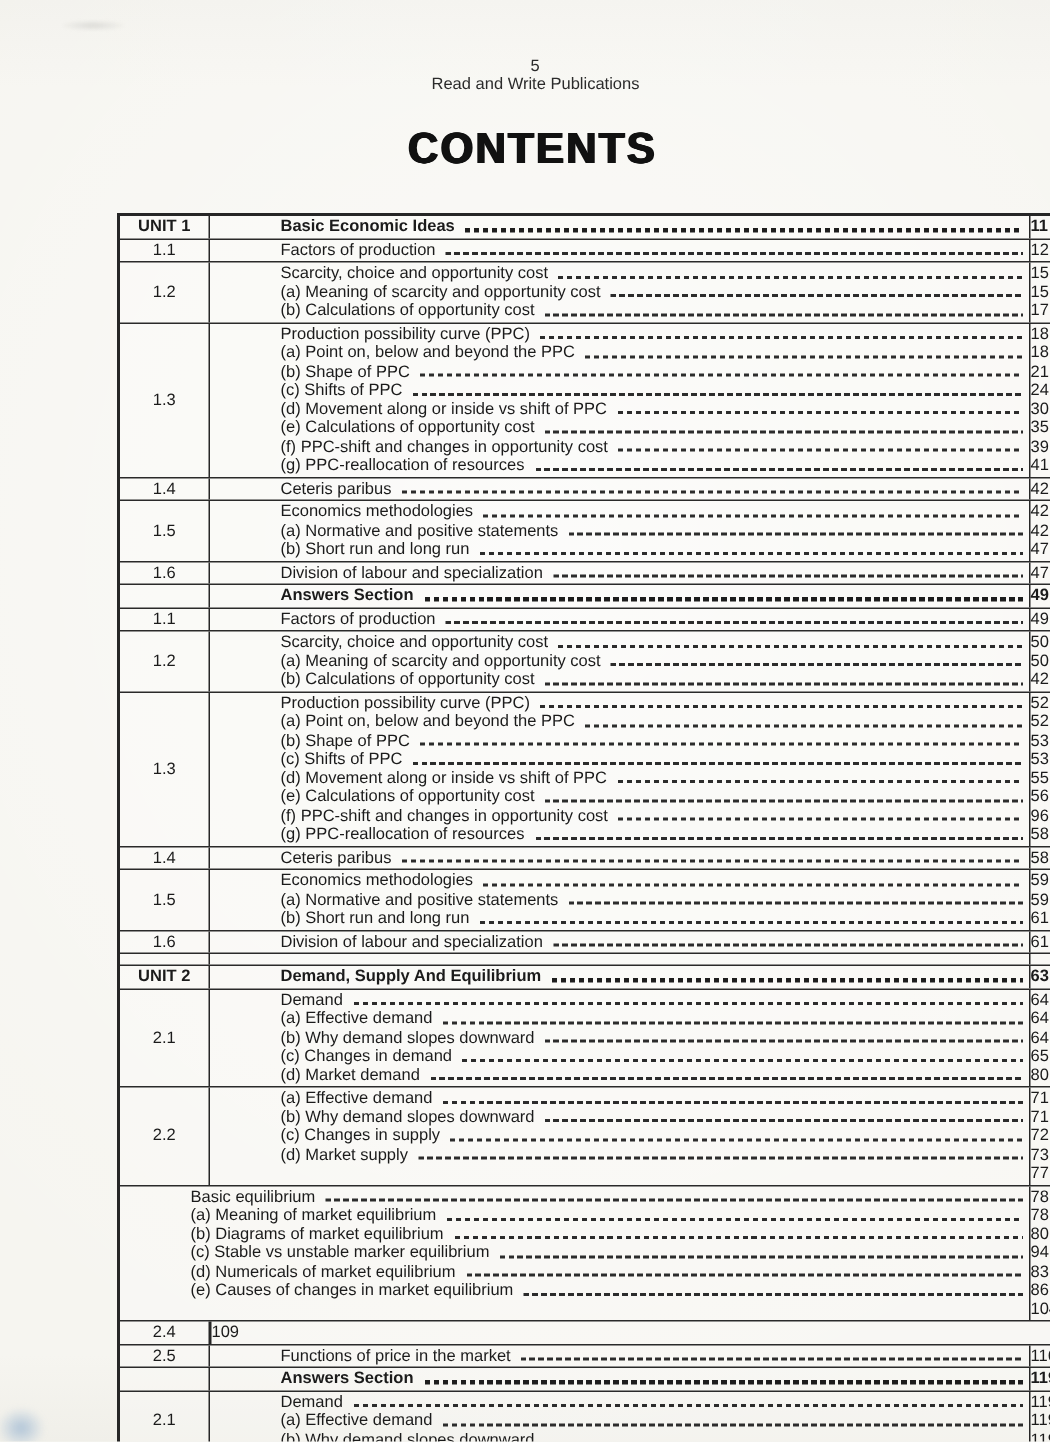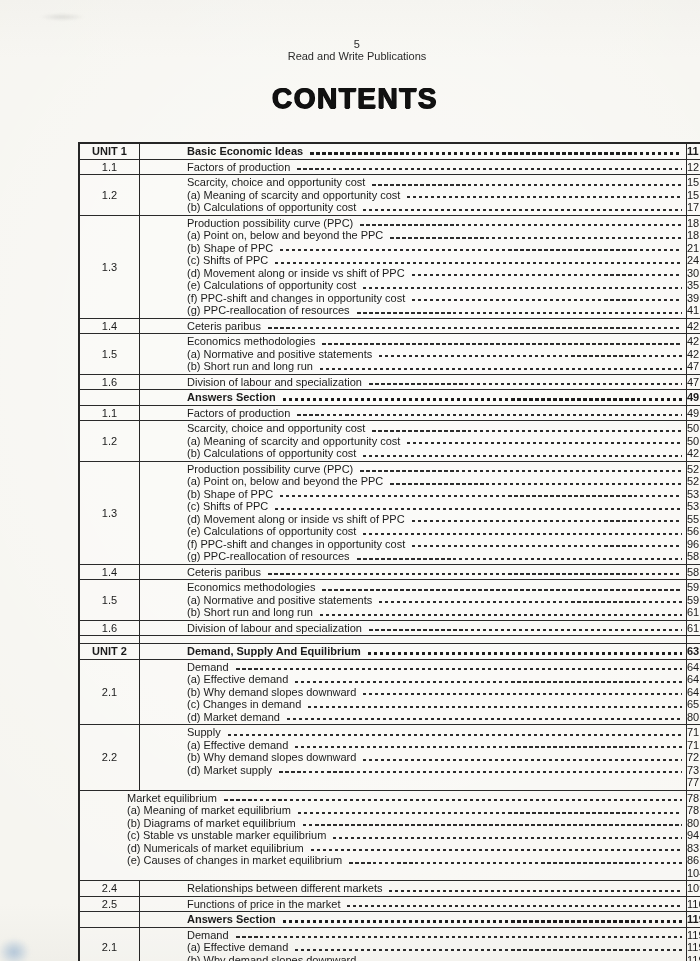--- a/index.html
+++ b/index.html
@@ -410,48 +410,48 @@
           <div class="pg">64</div>
           <div class="pg">64</div>
           <div class="pg">65</div>
           <div class="pg">80</div>
         </div>
   </div>
       <div class="row">
     <div class="c1">2.2</div>
     <div class="c2">
           <div class="line">
-    <span class="txt">Supply</span>
-    <span class="leader"></span>
-  </div>
-          <div class="line">
     <span class="txt">(a)  Effective demand</span>
     <span class="leader"></span>
   </div>
           <div class="line">
     <span class="txt">(b)  Why demand slopes downward</span>
+    <span class="leader"></span>
+  </div>
+          <div class="line">
+    <span class="txt">(c)  Changes in supply</span>
     <span class="leader"></span>
   </div>
           <div class="line">
     <span class="txt">(d)  Market supply</span>
     <span class="leader"></span>
   </div>
         </div>
     <div class="c3">
           <div class="pg">71</div>
           <div class="pg">71</div>
           <div class="pg">72</div>
           <div class="pg">73</div>
           <div class="pg">77</div>
         </div>
   </div>
       <div class="row">
     <div class="c2">
           <div class="line">
-    <span class="txt">Market equilibrium</span>
+    <span class="txt">Basic equilibrium</span>
     <span class="leader"></span>
   </div>
           <div class="line">
     <span class="txt">(a)  Meaning of market equilibrium</span>
     <span class="leader"></span>
   </div>
           <div class="line">
     <span class="txt">(b)  Diagrams of market equilibrium</span>
     <span class="leader"></span>
   </div>
@@ -473,26 +473,20 @@
           <div class="pg">78</div>
           <div class="pg">80</div>
           <div class="pg">94</div>
           <div class="pg">83</div>
           <div class="pg">86</div>
           <div class="pg">104</div>
         </div>
   </div>
       <div class="row">
     <div class="c1">2.4</div>
-    <div class="c2">
-          <div class="line">
-    <span class="txt">Relationships between different markets</span>
-    <span class="leader"></span>
-  </div>
-        </div>
     <div class="c3">
           <div class="pg">109</div>
         </div>
   </div>
       <div class="row">
     <div class="c1">2.5</div>
     <div class="c2">
           <div class="line">
     <span class="txt">Functions of price in the market</span>
     <span class="leader"></span>

